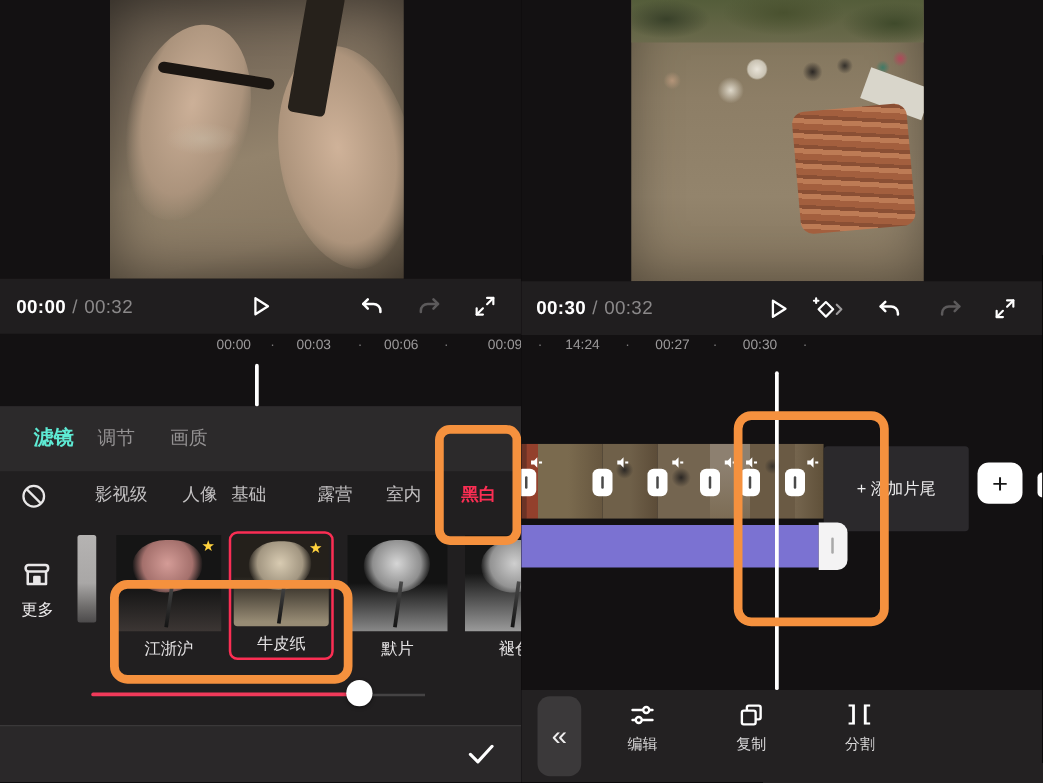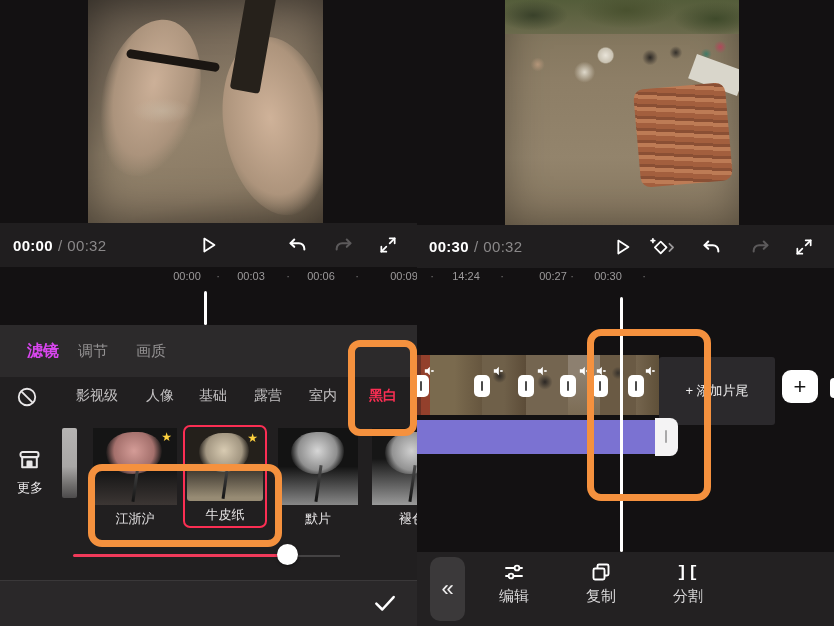--- a/index.html
+++ b/index.html
@@ -66,21 +66,21 @@
   .ruler-dot { color:#7b797a; }
 
   .playhead { position:absolute; width:3px; background:#fff; border-radius:1.5px; z-index:6; }
   .lp-playhead { left:204px; top:291px; height:34px; }
   .rp-playhead { left:203px; top:297px; height:255px; }
 
   
   .lpanel { position:absolute; left:0; top:325px; width:417px; height:301px; background:#211f20; }
   .tabsrow { position:absolute; left:0; top:0; width:417px; height:52px; background:#2c2a2b; }
   .tab { position:absolute; top:0; height:52px; line-height:52px; font-size:15px; color:#949293; cursor:pointer; }
-  .tab.active { color:#d946ef; font-weight:bold; font-size:16px; }
+  .tab.active { color:#5eead4; font-weight:bold; font-size:16px; }
   .cat { position:absolute; transform:translateX(-50%); top:62px; font-size:14px; color:#c3c1c2;
     white-space:nowrap; cursor:pointer; }
   .cat.active { color:#fb2e53; font-weight:bold; }
   .nofilter { position:absolute; left:16px; top:61px; width:22px; height:22px; cursor:pointer; }
   .more-ic { position:absolute; left:16px; top:122px; width:27px; height:27px; cursor:pointer; }
   .more-lb { position:absolute; left:0px; top:154px; width:60px; text-align:center;
     font-size:13px; color:#eceaeb; }
   .gstrip { position:absolute; left:62px; top:103px; width:15px; height:70px; border-radius:2px;
     background:linear-gradient(#b5b3b2 0%,#a9a7a6 55%,#6f6d6c 82%,#4c4a4b 100%); }
   .tile { position:absolute; top:103px; height:99px; cursor:pointer; }
@@ -126,21 +126,21 @@
   .handle::after { content:""; position:absolute; left:10px; top:12px; width:2px; height:13px;
     background:#a9a8a9; border-radius:1px; }
 
   
   .rtoolbar { position:absolute; left:0; top:552px; width:417px; height:74px; background:#232122; }
   .collapse { position:absolute; left:13px; top:5px; width:35px; height:64px; background:#3b393a;
     border:none; border-radius:10px; color:#f0efef; font-size:22px; cursor:pointer; }
   .tbcol { position:absolute; top:7px; width:64px; display:flex; flex-direction:column;
     align-items:center; background:none; border:none; cursor:pointer; }
   .tbcol .ticon { height:26px; display:flex; align-items:center; justify-content:center; }
-  .tbcol .tlabel { margin-top:2px; font-size:15px; color:#d9d8d9; white-space:nowrap; }
+  .tbcol .tlabel { margin-top:2px; font-size:12px; color:#d9d8d9; white-space:nowrap; }
   .splitglyph { font-size:17px; font-weight:bold; color:#fff; letter-spacing:1px;
     font-family:"Liberation Mono", monospace; }
 
   
   .hl { position:absolute; border:7px solid #f5913e; z-index:9; pointer-events:none; }
   .hl1 { left:348px; top:340px; width:69px; height:96px; border-radius:12px; }
   .hl2 { left:88px; top:464px; width:194px; height:83px; border-radius:14px; }
   .hl3 { left:170px; top:329px; width:124px; height:172px; border-radius:14px; }
 </style>
 </head>
@@ -208,21 +208,21 @@
       </div>
 
       <span class="nofilter">
         <svg width="22" height="22" viewBox="0 0 24 24" fill="none" stroke="#e9e7e8" stroke-width="2">
             <circle cx="12" cy="12" r="9"></circle>
             <path d="M5.8 5.8 L18.2 18.2"></path>
           </svg>
       </span>
       <span class="cat" style="left:97px;">影视级</span>
       <span class="cat" style="left:160px;">人像</span>
-      <span class="cat" style="left:213px;">基础</span>
+      <span class="cat" style="left:199px;">基础</span>
       <span class="cat" style="left:268px;">露营</span>
       <span class="cat" style="left:323px;">室内</span>
       <span class="cat active" style="left:383px;">黑白</span>
 
       <span class="more-ic">
         <svg width="27" height="27" viewBox="0 0 24 24" fill="none" stroke="#e9e7e8" stroke-width="1.8" stroke-linejoin="round">
             <rect x="4" y="4.5" width="16" height="4.5" rx="2"></rect>
             <path d="M5.5 9 v9 h13 V9"></path>
             <path d="M10.2 18 v-5 h3.6 v5" fill="#e9e7e8"></path>
           </svg>
@@ -313,21 +313,21 @@
             <path d="M20 4 l-6 6"></path>
             <path d="M10 20 H4 v-6"></path>
             <path d="M4 20 l6-6"></path>
           </svg>
       </button>
     </div>
 
     <span class="ruler-dot" style="left:15px;">·</span>
     <span class="ruler-label" style="left:49px;">14:24</span>
     <span class="ruler-dot" style="left:85px;">·</span>
-    <span class="ruler-label" style="left:136px;">00:27</span>
+    <span class="ruler-label" style="left:121px;">00:27</span>
     <span class="ruler-dot" style="left:155px;">·</span>
     <span class="ruler-label" style="left:191px;">00:30</span>
     <span class="ruler-dot" style="left:227px;">·</span>
 
     <div class="clips">
       <div class="seg" style="left:0; width:4px; background:#6b3326;"></div>
       <div class="seg" style="left:4px; width:61px; background:linear-gradient(90deg,#93402c 0 9px,#7a6a4e 9px 55%,#66563f);"></div>
       <div class="seg" style="left:65px; width:44px; background:radial-gradient(circle 10px at 40% 35%,#2e2a26 0%,rgba(0,0,0,0) 70%),linear-gradient(90deg,#6f6049 0 50%,#5c4c38);"></div>
       <div class="seg" style="left:109px; width:42px; background:radial-gradient(circle 11px at 45% 45%,#2b2724 0%,rgba(0,0,0,0) 70%),#746550;"></div>
       <div class="seg" style="left:151px; width:32px; background:linear-gradient(180deg,#8d8070 0 30%,#7c6c54);"></div>

